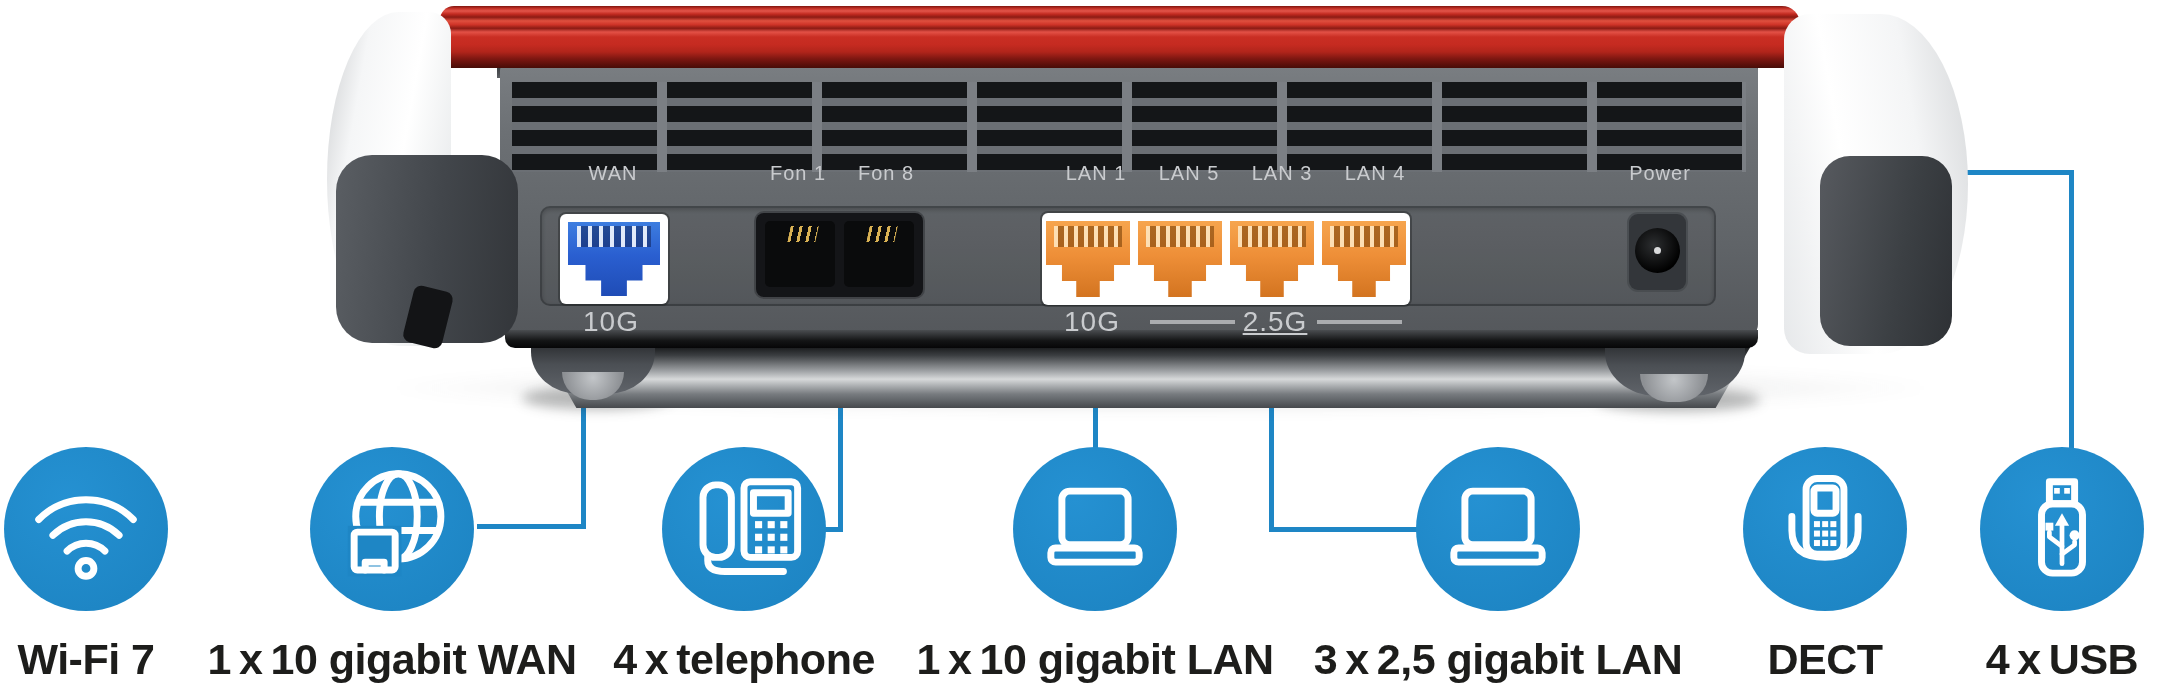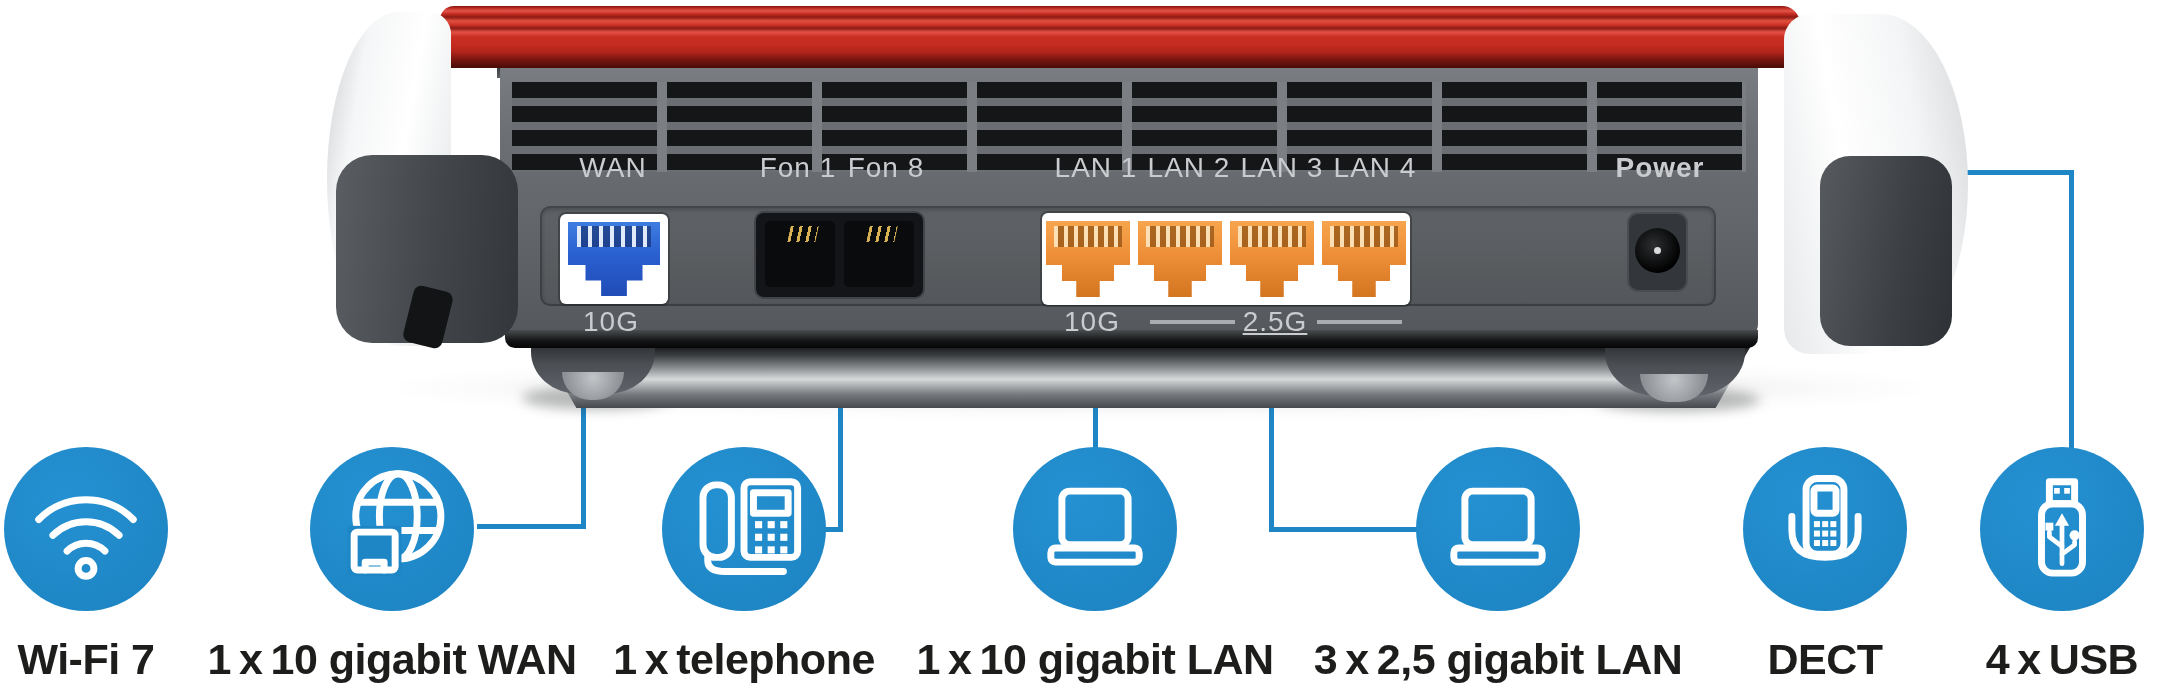--- a/index.html
+++ b/index.html
@@ -55,21 +55,21 @@
   .cap.right{left:1784px;top:14px;width:184px;height:340px;
     background:linear-gradient(80deg,#e6e8ea 0%,#ffffff 38%,#f4f5f6 70%,#d5d7d9 100%);
     border-radius:26px 88px 88px 26px/26px 172px 172px 26px;}
   .insert{background:linear-gradient(95deg,#5a5e63,#42464b 55%,#33363a);}
   .insert.left{left:336px;top:155px;width:182px;height:188px;border-radius:36px;}
   .insert.right{left:1820px;top:156px;width:132px;height:190px;border-radius:30px;
     background:linear-gradient(100deg,#575a5f,#3c4044 60%,#2e3135);}
   .notch{left:408px;top:288px;width:40px;height:58px;border-radius:8px;background:#131416;transform:rotate(14deg);}
 
   
-  .plabel{top:152px;transform:translateX(-50%);color:#c9cbce;font-size:28px;letter-spacing:1px;white-space:nowrap;}
+  .plabel{top:162px;transform:translateX(-50%);color:#c9cbce;font-size:20px;letter-spacing:1px;white-space:nowrap;}
   .slabel{top:306px;transform:translateX(-50%);color:#c9cbce;font-size:28px;letter-spacing:1px;white-space:nowrap;}
   .dash{top:320px;height:4px;background:#aaacaf;}
 
   .bezel{background:#fff;border-radius:6px;box-shadow:0 0 0 2px rgba(20,22,24,.35);}
   .bezel.wan{left:560px;top:214px;width:108px;height:90px;}
   .bezel.lan{left:1042px;top:213px;width:368px;height:92px;display:flex;position:absolute;}
   .rj45{position:absolute;
     clip-path:polygon(0 0,100% 0,100% 58%,81% 58%,81% 79%,64% 79%,64% 100%,36% 100%,36% 79%,19% 79%,19% 58%,0 58%);}
   .rj45.blue{left:8px;top:8px;right:8px;bottom:8px;
     background:linear-gradient(180deg,#3d7de0 0%,#2a5fd0 45%,#1f4cb6 100%);}
@@ -131,24 +131,24 @@
   <div class="top-strip"></div>
   <div class="panel"></div>
   <div class="vents"></div>
   <div class="recess"></div>
   <div class="bottom-edge"></div>
 
   <span class="plabel" style="left:613px;">WAN</span>
   <span class="plabel" style="left:798px;">Fon 1</span>
   <span class="plabel" style="left:886px;">Fon 8</span>
   <span class="plabel" style="left:1096px;">LAN 1</span>
-  <span class="plabel" style="left:1189px;">LAN 2</span>
+  <span class="plabel" style="left:1189px;">LAN 5</span>
   <span class="plabel" style="left:1282px;">LAN 3</span>
   <span class="plabel" style="left:1375px;text-align:right;">LAN 4</span>
-  <span class="plabel" style="left:1660px;font-weight:bold;">Power</span>
+  <span class="plabel" style="left:1660px;">Power</span>
 
   <div class="bezel wan">
     <div class="rj45 blue">
         <div class="pins"></div>
       </div>
   </div>
 
   <div class="fonblock">
     <div class="rj11 p1">
         <div class="gpins"></div>
@@ -238,21 +238,21 @@
           <rect x="59" y="55" width="4.5" height="4.5"></rect>
             <rect x="67" y="55" width="4.5" height="4.5"></rect>
             <rect x="75" y="55" width="4.5" height="4.5"></rect>
           <rect x="59" y="63" width="4.5" height="4.5"></rect>
             <rect x="67" y="63" width="4.5" height="4.5"></rect>
             <rect x="75" y="63" width="4.5" height="4.5"></rect>
         </g>
         <path class="ic" d="M29 70 v2 q0 7 11 7 h37"></path>
       </svg>
     </div>
-    <div class="flabel">1 x telephone</div>
+    <div class="flabel">4 x telephone</div>
   </div>
 
   <div class="feature" style="left:1095px;">
     <div class="circle">
       <svg viewBox="0 0 104 104">
         <rect class="ic" x="31" y="28" width="42" height="34" rx="5"></rect>
         <rect class="ic" x="24" y="64" width="56" height="9" rx="3"></rect>
       </svg>
     </div>
     <div class="flabel">1 x 10 gigabit LAN</div>

